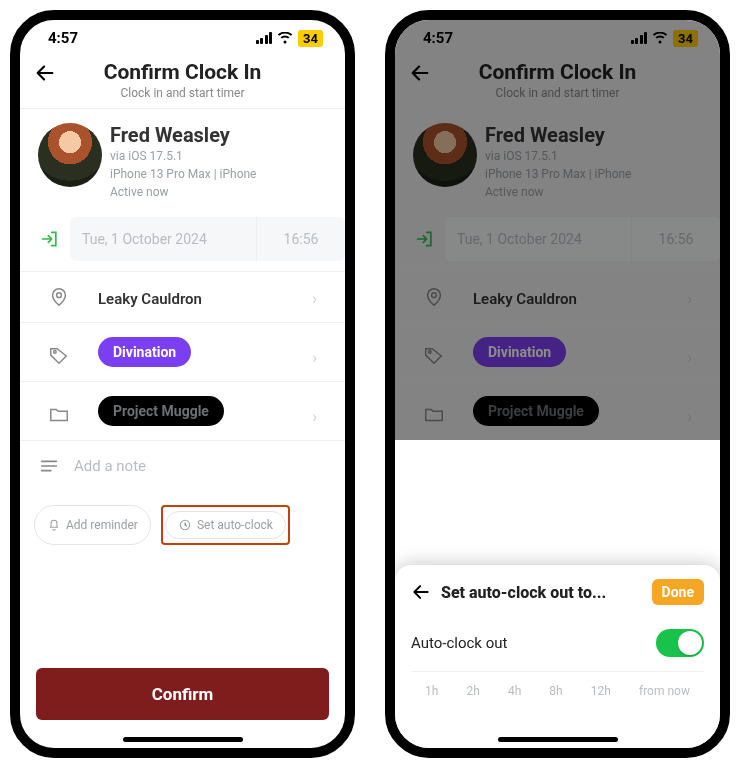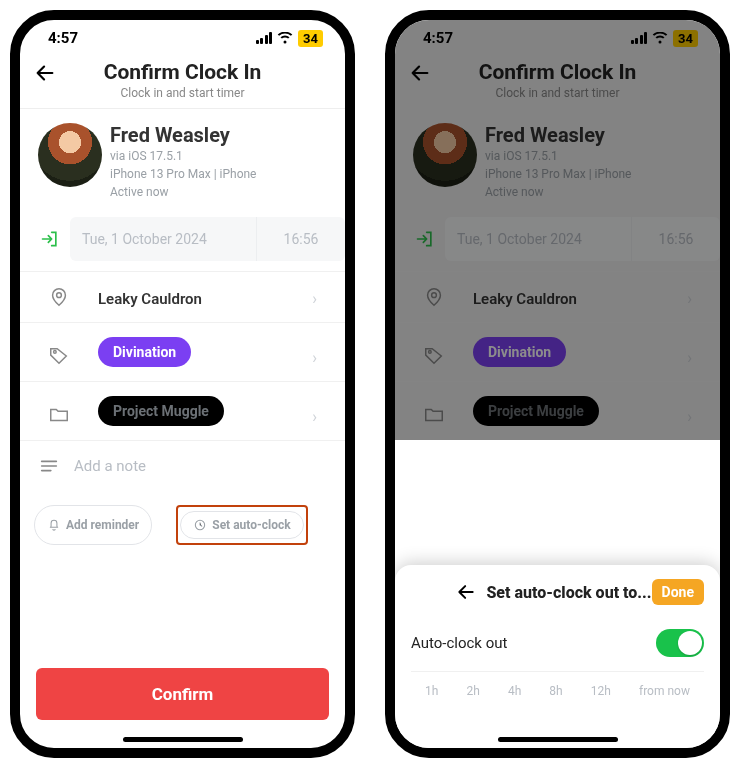--- a/index.html
+++ b/index.html
@@ -25,28 +25,28 @@
   .dt-time { width:88px; padding:14px 12px; color:#b8bdc4; font-size:14px; text-align:center;}
   .row { display:flex; align-items:flex-end; padding:14px 28px; border-top:1px solid #f0f0f0; gap:26px; }
   .row .icon { width:24px; color:#888; flex-shrink:0; }
   .row .label { flex:1; font-size:15px; color:#333; font-weight:600;}
   .row .chev { color:#cfd3d8; font-size:16px;}
   .pill { display:inline-block; padding:7px 15px; border-radius:18px; font-size:14px; font-weight:700; }
   .pill.purple { background:#7b3ff2; color:#fff; }
   .pill.grey { background:#000000; color:#6b7075; }
   .note-row { display:flex; align-items:center; padding:14px 18px; gap:14px; border-top:1px solid #f0f0f0;}
   .note-row .placeholder { color:#b8bdc4; font-size:15px; }
-  .chip-row { display:flex; gap:24px; padding:14px 14px;font-weight:bold; }
+  .chip-row { display:flex; gap:10px; padding:14px 14px; }
   .chip { border:1px solid #e2e4e8; border-radius:20px; padding:6px 12px; font-size:12px; color:#9aa0a6; display:flex; align-items:center; gap:5px; background:#fff;}
   .highlight-box { border:2px solid #c2410c; border-radius:4px; padding:4px 2px;}
-  .confirm-btn { position:absolute; bottom:28px; left:16px; right:16px; background:#ef4444; color:#fff; font-weight:700; font-size:17px; text-align:center; padding:16px 0; border-radius:6px; }
+  .confirm-btn { position:absolute; bottom:28px; left:16px; right:16px; background:#7f1d1d; color:#fff; font-weight:700; font-size:17px; text-align:center; padding:16px 0; border-radius:6px; }
   .home-indicator { position:absolute; bottom:6px; left:50%; transform:translateX(-50%); width:120px; height:5px; background:#000; border-radius:3px;}
   
   .sheet { position:absolute; left:0; right:0; bottom:0; background:#fff; border-radius:16px 16px 0 0; padding:14px 16px 50px; box-shadow:0 -2px 18px rgba(0,0,0,0.2);}
-  .sheet-head { display:flex; align-items:center; justify-content:flex-end; margin-bottom:16px;}
+  .sheet-head { display:flex; align-items:center; justify-content:space-between; margin-bottom:16px;}
   .sheet-title { font-weight:800; font-size:16px; color:#222; display:flex; align-items:center; gap:10px;}
   .done-btn { background:#f5a623; color:#fff; font-weight:700; font-size:14px; padding:5px 10px; border-radius:6px;}
   .toggle-row { display:flex; align-items:center; justify-content:space-between; padding:8px 0 14px; font-size:15px; color:#222; border-bottom:1px solid #f0f0f0;}
   .switch { width:48px; height:28px; background:#19c24b; border-radius:14px; position:relative;}
   .switch::after { content:""; width:24px; height:24px; background:#fff; border-radius:50%; position:absolute; right:2px; top:2px; box-shadow:0 1px 2px rgba(0,0,0,0.2);}
   .picker { position:relative; padding:6px 0 10px; text-align:center;}
   .picker-row { display:flex; justify-content:center; gap:44px; font-size:20px; color:#cfd3d8; padding:2px 0; font-weight:500;}
   .picker-row.sel { color:#333; font-size:24px; font-weight:600;}
   .picker-band { position:absolute; left:-16px; right:-16px; top:50%; transform:translateY(-50%); height:40px; background:#f5f6f7; z-index:-1;}
   .quick-row { display:flex; justify-content:space-around; font-size:12px; color:#b8bdc4; margin-top:12px;}

